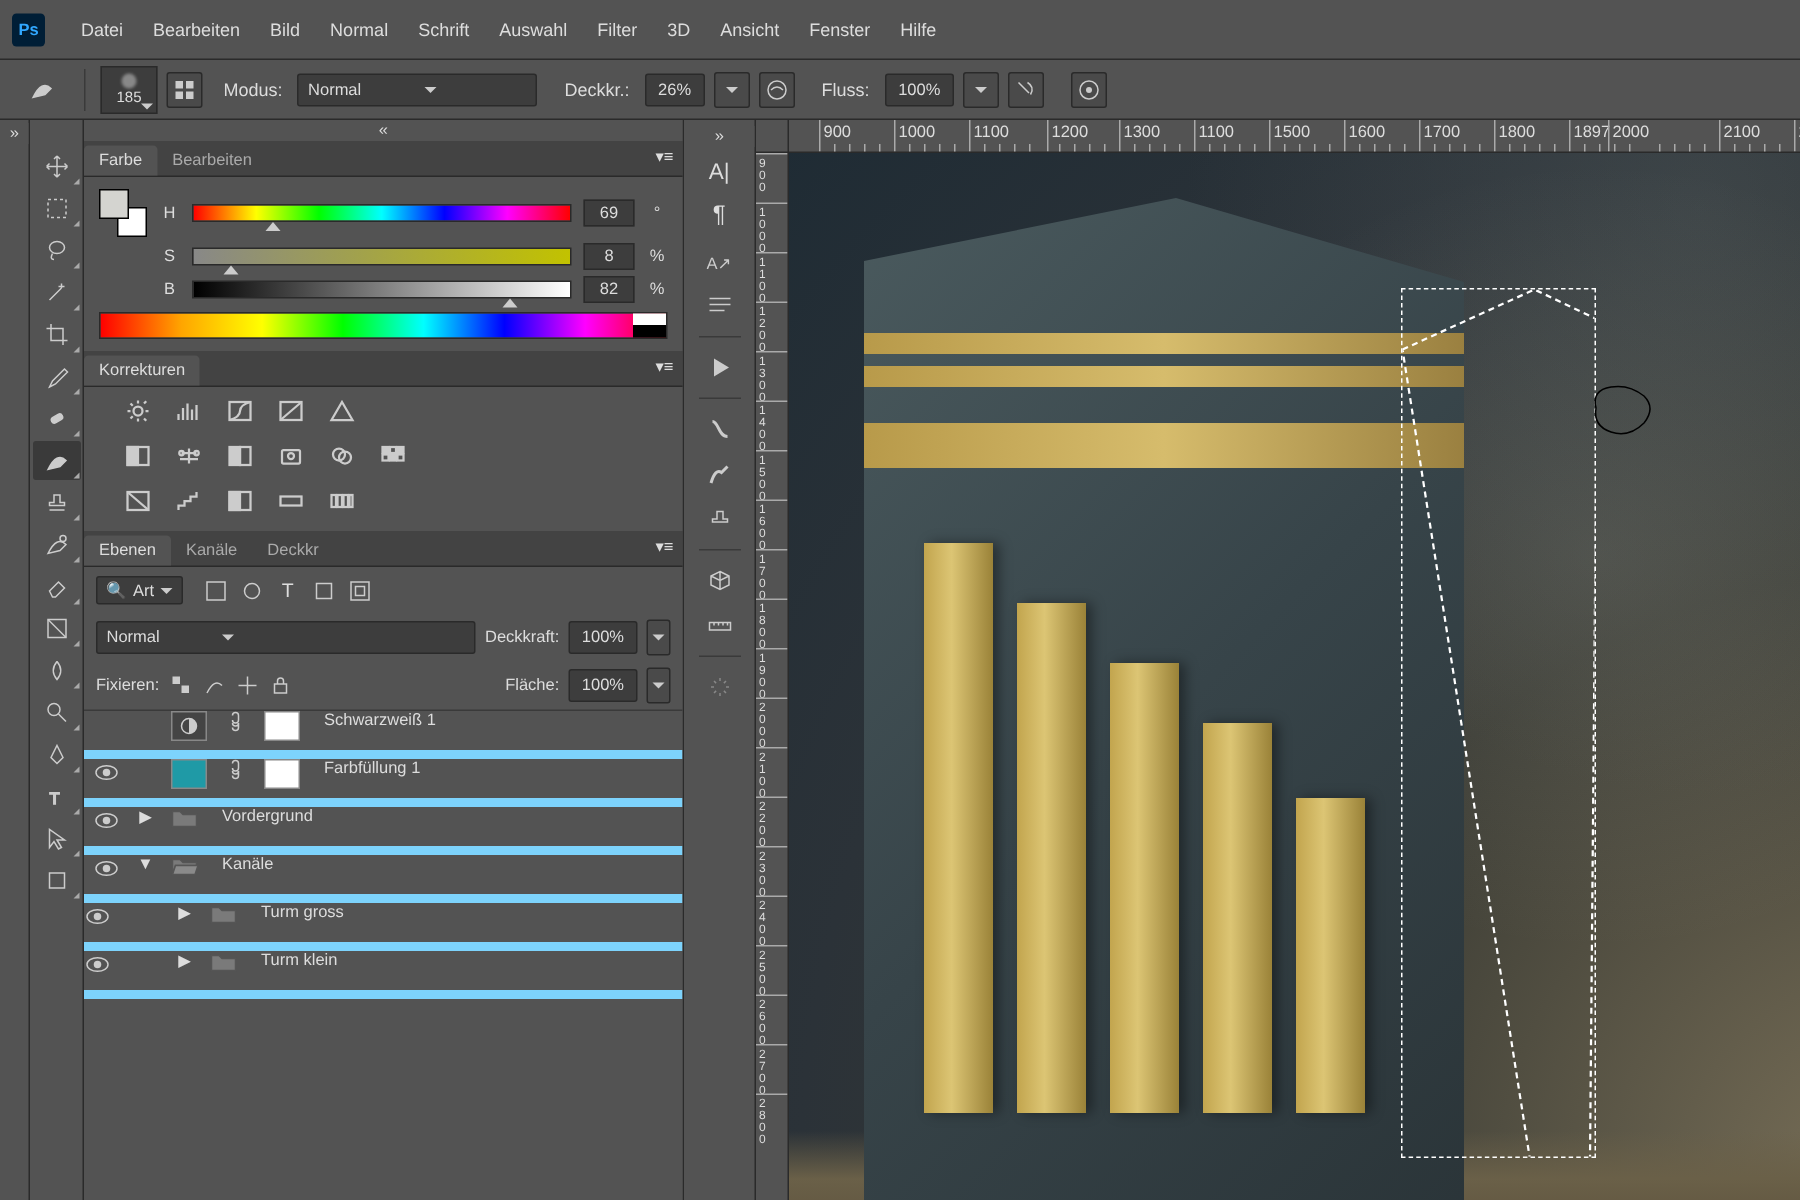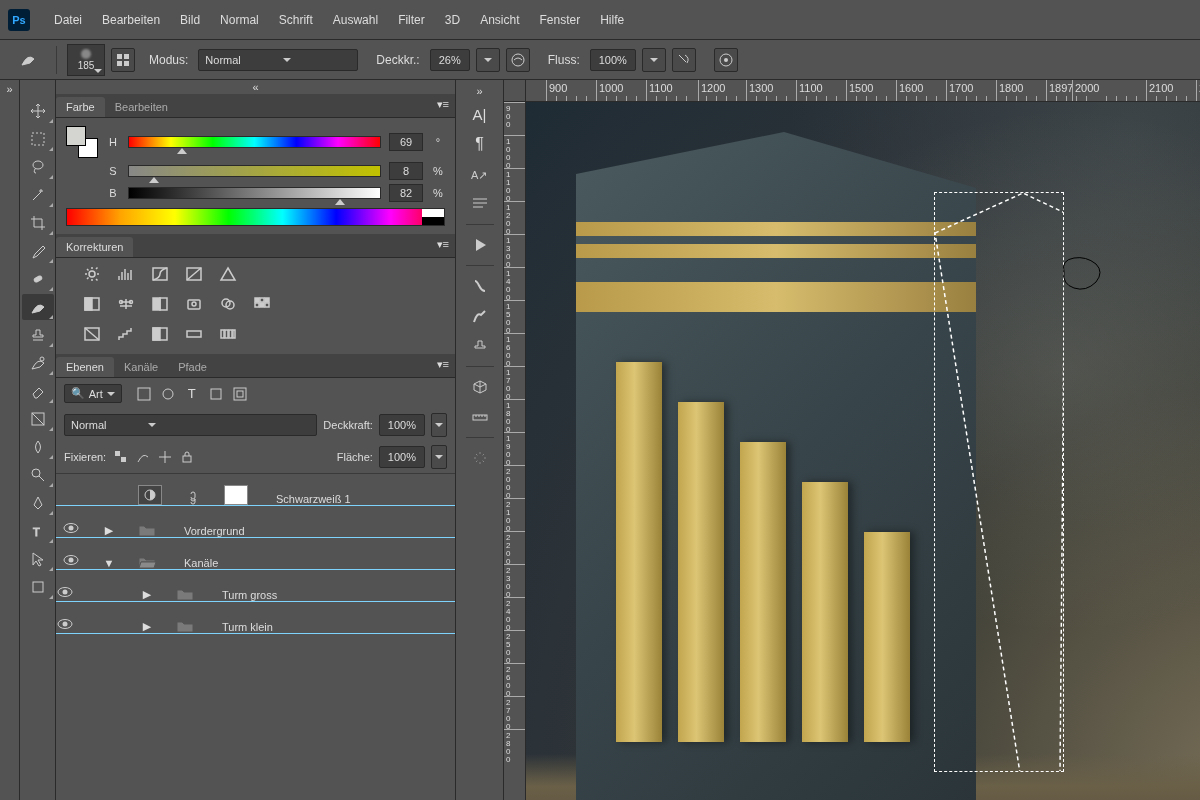--- a/index.html
+++ b/index.html
@@ -52,21 +52,21 @@
 .layers-panel{background:#535353;flex:1;display:flex;flex-direction:column}
 .layers-top{padding:6px 8px;display:flex;align-items:center;gap:6px}
 .kind-dd{background:#3d3d3d;border:1px solid #2a2a2a;padding:2px 6px;display:flex;align-items:center;gap:4px;border-radius:2px}
 .filter-icons{display:flex;gap:4px;margin-left:6px}
 .filter-icons div{width:20px;height:18px;display:flex;align-items:center;justify-content:center;cursor:pointer}
 .layers-row2{padding:4px 8px;display:flex;align-items:center;gap:6px}
 .lock-row{padding:4px 8px;display:flex;align-items:center;gap:6px;border-bottom:1px solid #3a3a3a}
 .lock-icons{display:flex;gap:4px}
 .lock-icons div{width:18px;height:16px;display:flex;align-items:center;justify-content:center}
 .layer-list{flex:1;overflow:hidden}
-.layer-item{display:flex;align-items:flex-end;height:32px;border-bottom:1px solid #7dd3fc;padding:0 6px;gap:24px}
+.layer-item{display:flex;align-items:flex-start;height:32px;border-bottom:6px solid #7dd3fc;padding:0 6px;gap:12px}
 .vis{width:18px;height:18px;display:flex;align-items:center;justify-content:center;cursor:pointer}
 .layer-thumb{width:24px;height:20px;border:1px solid #888;background:#fff}
 .link-icon{width:14px;display:flex;align-items:center;justify-content:center}
 .mask-thumb{width:24px;height:20px;border:1px solid #888;background:#fff}
 .layer-name{margin-left:4px}
 .folder-icon{width:18px;height:14px;display:flex;align-items:center;justify-content:center}
 .disclosure{width:10px;display:flex;align-items:center;justify-content:center}
 .indent1{padding-left:20px}
 .mid-icons{width:48px;background:#535353;border-right:1px solid #2a2a2a;display:flex;flex-direction:column;align-items:center;padding-top:4px;gap:2px}
 .mid-icon{width:30px;height:28px;display:flex;align-items:center;justify-content:center;cursor:pointer;border-radius:2px}
@@ -443,21 +443,21 @@
               <rect x="10" y="4" width="3" height="8"></rect>
               <rect x="14" y="4" width="2" height="8"></rect>
             </svg>
           </div>
       </div>
     </div>
 
     <div class="panel-tabs">
       <div class="ptab active">Ebenen</div>
       <div class="ptab">Kanäle</div>
-      <div class="ptab">Pfade</div>
+      <div class="ptab">Deckkr</div>
       <div class="panel-menu">▾≡</div>
     </div>
     <div class="layers-panel">
       <div class="layers-top">
         <div class="kind-dd">
             <span>🔍</span>
             <span>Art</span>
             <div class="dd-arrow"></div>
           </div>
         <div class="filter-icons">
@@ -544,20 +544,37 @@
                 <path d="M7 2a5 5 0 010 10z" fill="#ccc"></path>
               </svg>
             </div>
           <div class="link-icon">
               <svg width="10" height="14">
                 <path d="M3 3a2 2 0 014 0v3a2 2 0 01-4 0M3 8a2 2 0 004 0v3a2 2 0 01-4 0" stroke="#ccc" fill="none"></path>
               </svg>
             </div>
           <div class="mask-thumb"></div>
           <span class="layer-name">Schwarzweiß 1</span>
+        </div>
+        <div class="layer-item">
+          <div class="vis">
+              <svg width="16" height="12" viewBox="0 0 16 12">
+                <ellipse cx="8" cy="6" rx="7" ry="4.5" fill="none" stroke="#ccc"></ellipse>
+                <circle cx="8" cy="6" r="2.5" fill="#ccc"></circle>
+              </svg>
+            </div>
+          <div style="width:10px"></div>
+          <div class="layer-thumb" style="background:#1f9aa6"></div>
+          <div class="link-icon">
+              <svg width="10" height="14">
+                <path d="M3 3a2 2 0 014 0v3a2 2 0 01-4 0M3 8a2 2 0 004 0v3a2 2 0 01-4 0" stroke="#ccc" fill="none"></path>
+              </svg>
+            </div>
+          <div class="mask-thumb"></div>
+          <span class="layer-name">Farbfüllung 1</span>
         </div>
         <div class="layer-item">
           <div class="vis">
               <svg width="16" height="12" viewBox="0 0 16 12">
                 <ellipse cx="8" cy="6" rx="7" ry="4.5" fill="none" stroke="#ccc"></ellipse>
                 <circle cx="8" cy="6" r="2.5" fill="#ccc"></circle>
               </svg>
             </div>
           <div class="disclosure">▶</div>
           <div class="folder-icon">

